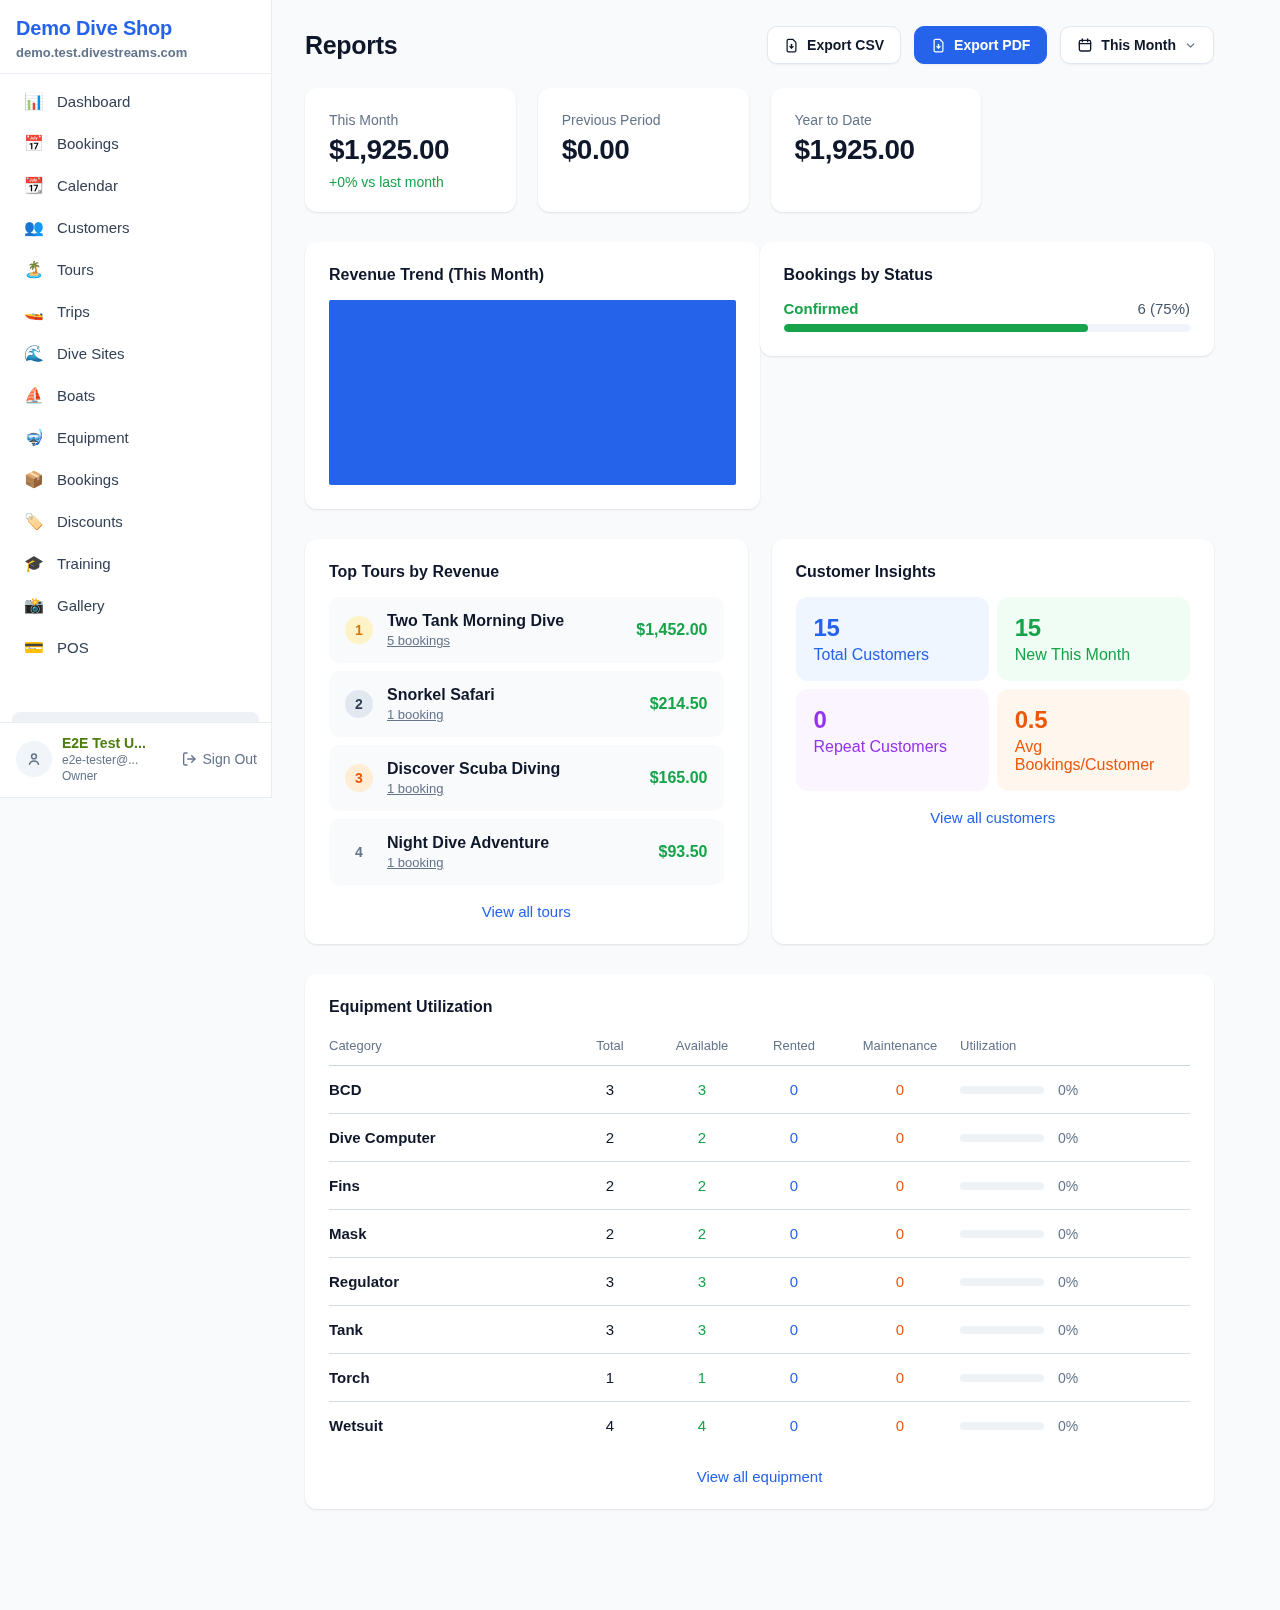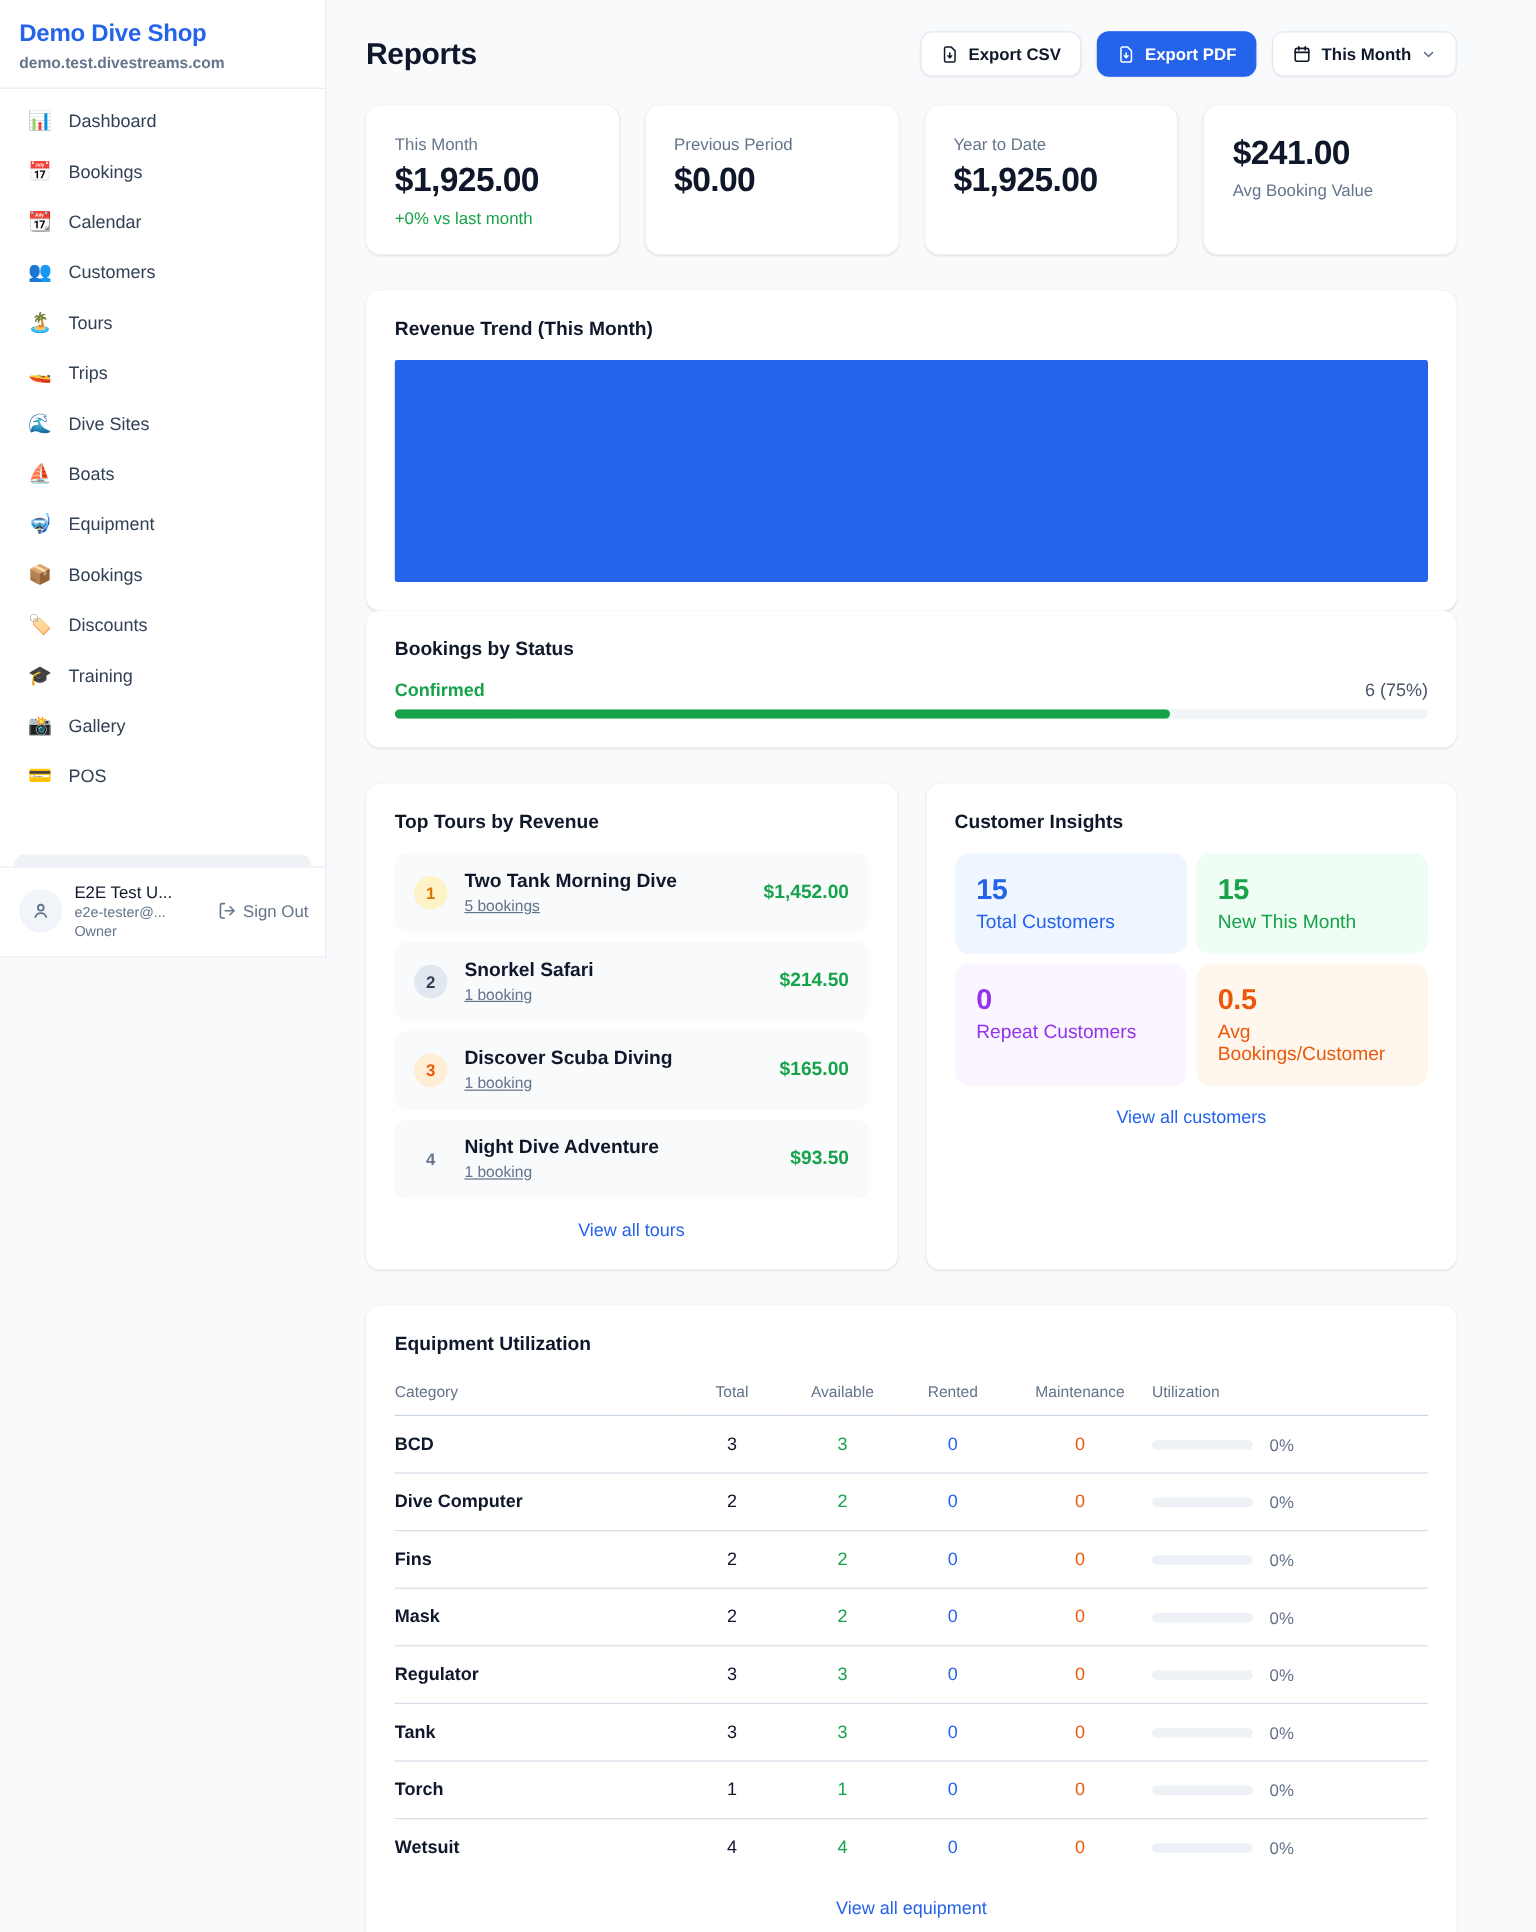--- a/index.html
+++ b/index.html
@@ -34,21 +34,21 @@
   }
   .sb-user {
     border-top:1px solid #e8edf3; padding:12px 14px 14px 16px;
     display:flex; align-items:center; gap:10px;
   }
   .avatar {
     width:36px; height:36px; border-radius:50%; background:#f1f5f9;
     display:flex; align-items:center; justify-content:center; color:#64748b; flex-shrink:0;
   }
   .u-meta { flex:1; min-width:0; }
-  .u-name { font-size:14px; font-weight:400; color:#0f172a; white-space:nowrap; }
+  .u-name { font-size:14px; font-weight:700; color:#4d7c0f; white-space:nowrap; }
   .u-email,.u-role { font-size:12px; color:#64748b; margin-top:2px; white-space:nowrap; }
   .signout { display:flex; align-items:center; gap:6px; color:#64748b; font-size:14px; cursor:pointer; flex-shrink:0; }
   
   .main { flex:1; padding:26px 66px 40px 33px; }
   .page-head { display:flex; align-items:center; justify-content:space-between; }
   .page-title { font-size:25px; font-weight:800; letter-spacing:-.3px; }
   .head-actions { display:flex; gap:13px; }
   .btn {
     display:flex; align-items:center; gap:8px; height:38px; padding:0 16px;
     border-radius:10px; font-size:14px; font-weight:600; cursor:pointer;
@@ -64,21 +64,21 @@
   }
   .card-title { font-size:16px; font-weight:700; color:#0f172a; }
   .stats-row { display:grid; grid-template-columns:repeat(4,1fr); gap:22px; margin-top:24px; }
   .stat-card { height:124px; }
   .stat-label { font-size:14px; color:#64748b; }
   .stat-value { font-size:28px; font-weight:800; letter-spacing:-.5px; color:#0f172a; margin-top:6px; }
   .stat-delta { font-size:14px; color:#16a34a; margin-top:8px; }
   .stat-card.value-first .stat-value { margin-top:0; }
   .stat-card.value-first .stat-label { margin-top:6px; }
   
-  .row2 { display:grid; grid-template-columns:1fr; margin-top:30px; align-items:start; }
+  .row2 { display:grid; grid-template-columns:1fr 1fr; margin-top:30px; align-items:start; }
   .chart-block { margin-top:16px; height:185px; background:#2563eb; border-radius:2px; }
   .status-row { margin-top:16px; }
   .status-line { display:flex; justify-content:space-between; align-items:baseline; margin-bottom:7px; }
   .status-name { font-size:15px; font-weight:700; }
   .status-name.pending { color:#d97706; }
   .status-name.confirmed { color:#16a34a; }
   .status-count { font-size:15px; color:#475569; }
   .track { height:8px; background:#f1f5f9; border-radius:99px; overflow:hidden; }
   .fill { height:100%; border-radius:99px; }
   .fill.pending { background:#d98206; }
@@ -262,24 +262,20 @@
       <div class="stat-delta">+0% vs last month</div>
     </div>
     <div class="card stat-card">
       <div class="stat-label">Previous Period</div>
       <div class="stat-value">$0.00</div>
     </div>
     <div class="card stat-card">
       <div class="stat-label">Year to Date</div>
       <div class="stat-value">$1,925.00</div>
     </div>
-    <div class="card stat-card value-first">
-      <div class="stat-value">$241.00</div>
-      <div class="stat-label">Avg Booking Value</div>
-    </div>
   </div>
 
   <div class="row2">
     <div class="card">
       <div class="card-title">Revenue Trend (This Month)</div>
       <div class="chart-block"></div>
     </div>
     <div class="card">
       <div class="card-title">Bookings by Status</div>
       <div class="status-row">

